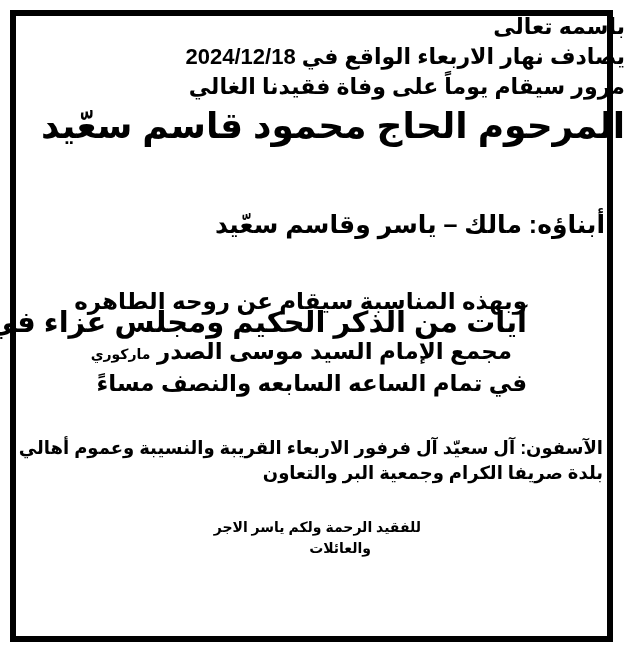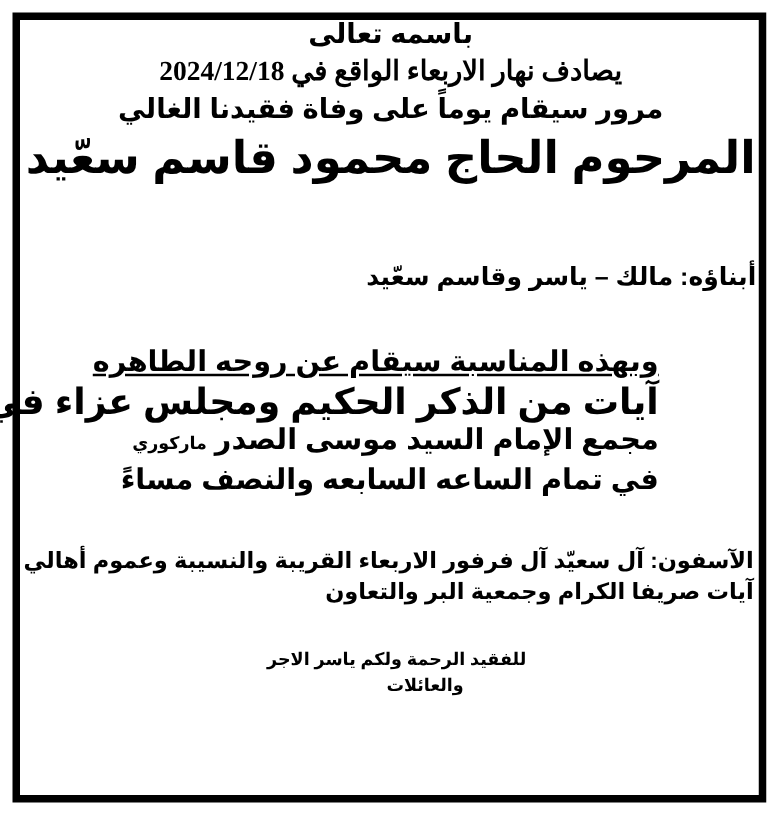--- a/index.html
+++ b/index.html
@@ -27,31 +27,30 @@
     .line {
       position: absolute;
       direction: rtl;
       font-weight: bold;
       white-space: nowrap;
       line-height: 1;
     }
     .center {
       left: 0;
       right: 0;
-      text-align: center;
     }
     .l-basmala { top: 16px; font-size: 22px; }
-    .l-date { top: 46px; font-size: 22px; font-family: Liberation Serif, serif; }
+    .l-date { top: 46px; font-size: 22px; }
     .l-date .num { direction: ltr; unicode-bidi: embed; }
     .l-forty { top: 76px; font-size: 22px; }
     .l-name { top: 108px; font-size: 36px; }
-    .l-sons { top: 212px; right: 20px; font-size: 20px; margin-left: 40px; }
-    .l-occ1 { top: 278px; right: 98px; font-size: 23px; text-decoration: underline; }
+    .l-sons { top: 212px; right: 20px; font-size: 25px; margin-left: 40px; }
+    .l-occ1 { top: 290px; right: 98px; font-size: 23px; }
     .l-occ2 { top: 308px; right: 98px; font-size: 29px; margin-left: 36px; }
-    .l-occ3 { top: 340px; right: 98px; font-size: 23px; text-align: center; }
+    .l-occ3 { top: 340px; right: 113px; font-size: 23px; text-align: center; }
     .l-occ3 .small { font-size: 14px; font-weight: bold; }
     .l-occ4 { top: 372px; right: 98px; font-size: 23px; }
     .l-mourn1 { top: 439px; right: 22px; font-size: 18px; }
     .l-mourn2 { top: 464px; right: 22px; font-size: 18px; }
     .l-close1 { top: 520px; right: 204px; font-size: 14px; }
     .l-close2 { top: 541px; right: 254px; font-size: 14px; }
   </style>
 </head>
 <body>
 
@@ -70,16 +69,16 @@
 <div class="line l-sons">أبناؤه: مالك – ياسر وقاسم سعّيد</div>
 
 <div class="line l-occ1">وبهذه المناسبة سيقام عن روحه الطاهره</div>
 <div class="line l-occ2">آيات من الذكر الحكيم ومجلس عزاء في</div>
 <div class="line l-occ3">
   <span>مجمع الإمام السيد موسى الصدر </span><span class="small">ماركوري</span>
 </div>
 <div class="line l-occ4">في تمام الساعه السابعه والنصف مساءً</div>
 
 <div class="line l-mourn1">الآسفون: آل سعيّد آل فرفور الاربعاء القريبة والنسيبة وعموم أهالي</div>
-<div class="line l-mourn2">آيات صريفا الكرام وجمعية البر والتعاون</div>
+<div class="line l-mourn2">بلدة صريفا الكرام وجمعية البر والتعاون</div>
 
 <div class="line l-close1">للفقيد الرحمة ولكم ياسر الاجر</div>
 <div class="line l-close2">والعائلات</div>
 
 </body></html>

